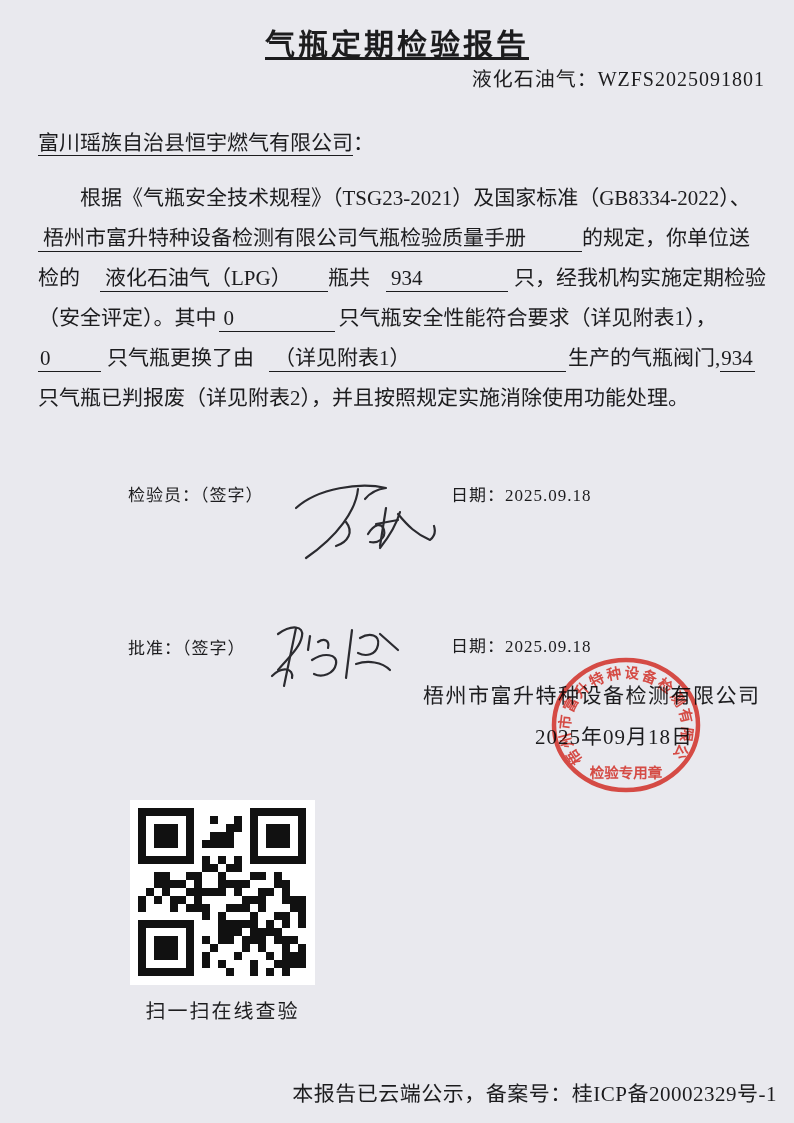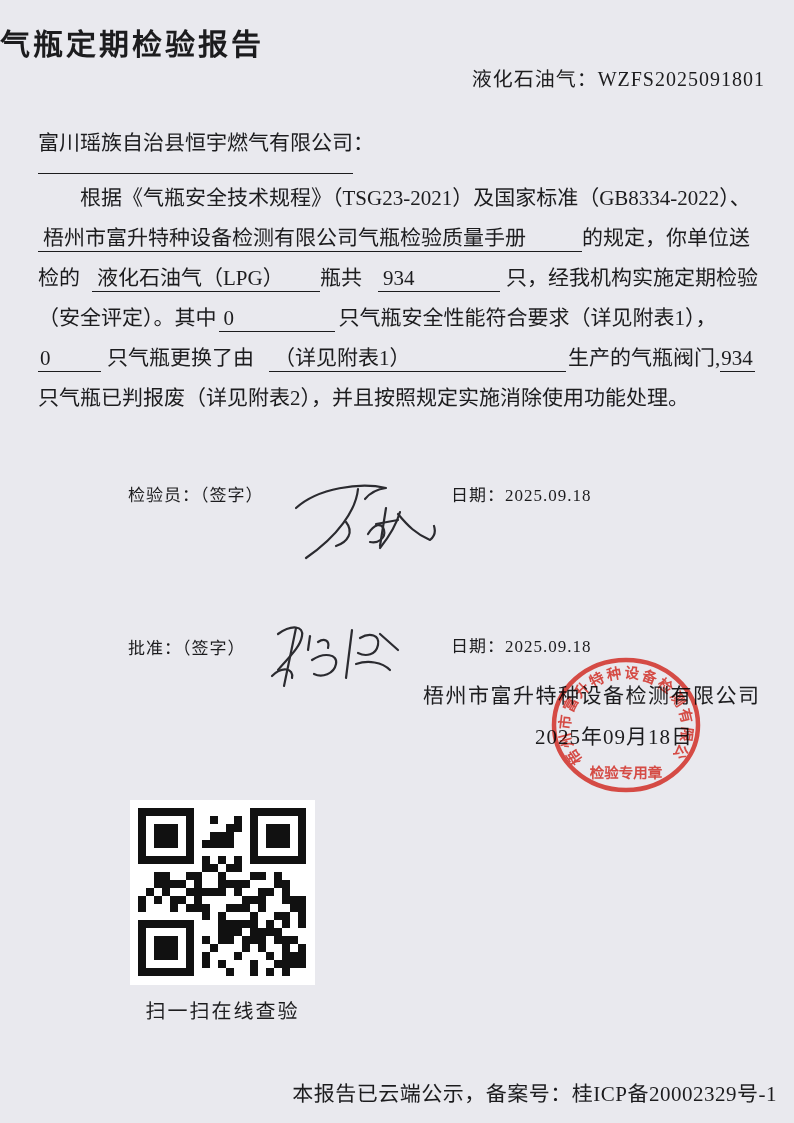--- a/index.html
+++ b/index.html
@@ -5,39 +5,39 @@
   html,body{margin:0;padding:0;}
   body{
     width:794px;height:1123px;position:relative;overflow:hidden;
     background:#e9e9ee;
     font-family:"Liberation Serif","DejaVu Serif",serif;
     color:#1c1c1e;
     -webkit-font-smoothing:antialiased;
   }
   .abs{position:absolute;}
   .title{
-    top:20px;left:0;width:794px;
-    font-size:30px;font-weight:bold;letter-spacing:3px;
+    top:20px;left:0;width:794px;text-align:center;
+    font-size:30px;font-weight:bold;letter-spacing:3px;text-decoration:underline;
   }
   .report-no{top:63px;right:29px;font-size:20px;letter-spacing:1px;}
   .addressee{top:126px;left:38px;font-size:21px;}
-  .addressee .uline{border-bottom:1.5px solid #1c1c1e;padding-bottom:18px;}
+  .addressee .uline{border-bottom:1.5px solid #1c1c1e;padding-bottom:0;}
   .bline{left:38px;width:720px;font-size:21px;line-height:24px;white-space:nowrap;}
   .l1{top:186px;text-indent:42px;}
   .l2{top:226px;}
   .l3{top:266px;}
   .l4{top:306px;}
   .l5{top:346px;}
   .l6{top:386px;}
   .blank{
     display:inline-block;border-bottom:1.5px solid #1c1c1e;
     padding:0 2px 1px 5px;vertical-align:baseline;box-sizing:border-box;
   }
   .b-manual{width:544px;}
-  .b-gas{width:228px;margin-left:12px;}
+  .b-gas{width:228px;margin-left:20px;}
   .b-count{width:122px;margin-left:16px;margin-right:6px;}
   .b-pass{width:116px;margin-left:2px;margin-right:4px;}
   .b-valve-n{width:63px;padding-left:2px;margin-right:6px;}
   .b-valve-maker{width:297px;margin-left:15px;margin-right:2px;}
   .b-scrap{padding-left:1px;}
   .sig-row{font-size:17px;letter-spacing:1px;}
   .insp-label{top:481px;left:128px;}
   .insp-date{top:481px;left:451px;}
   .appr-label{top:634px;left:128px;}
   .appr-date{top:632px;left:451px;}

